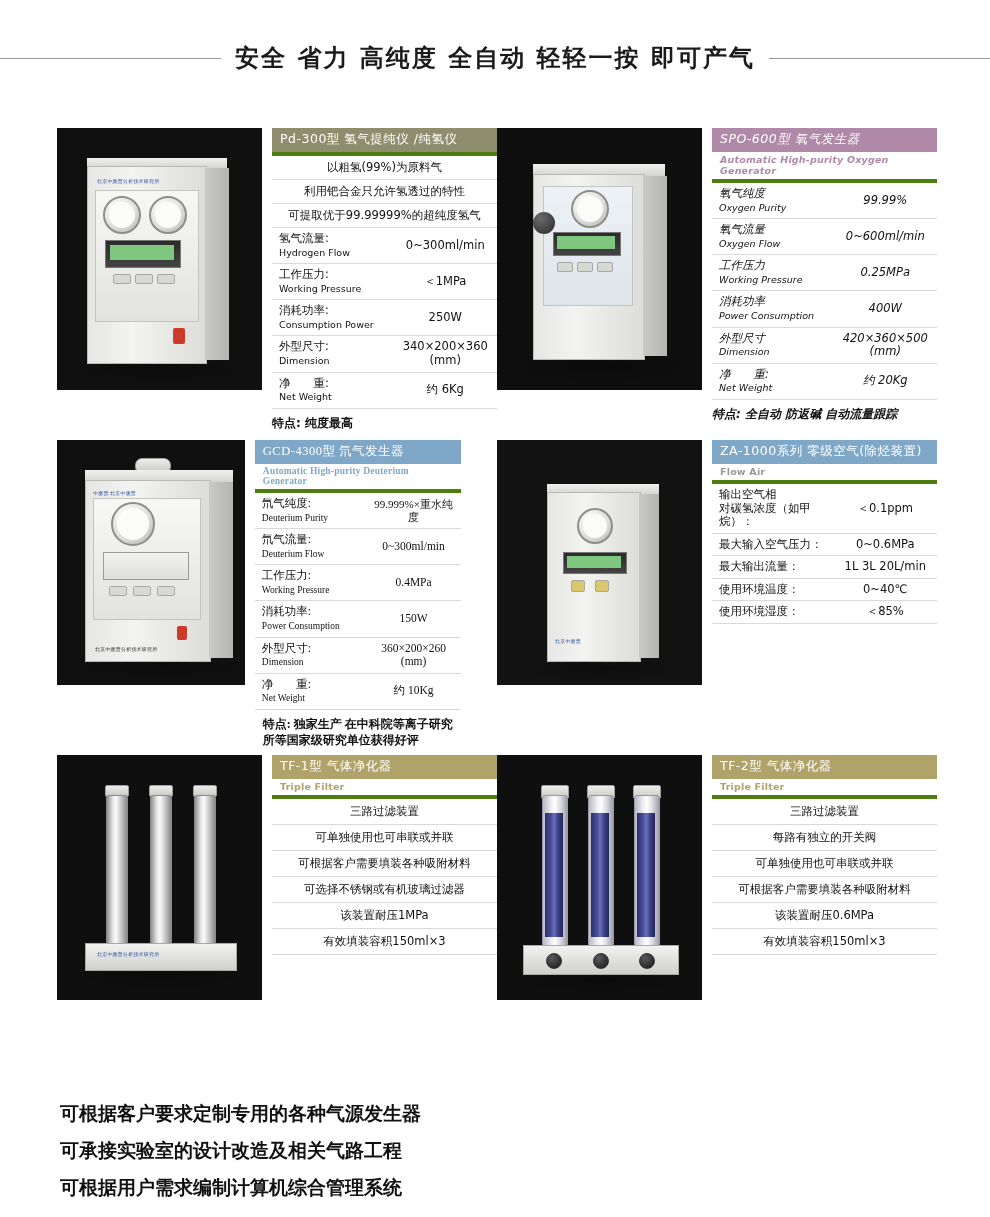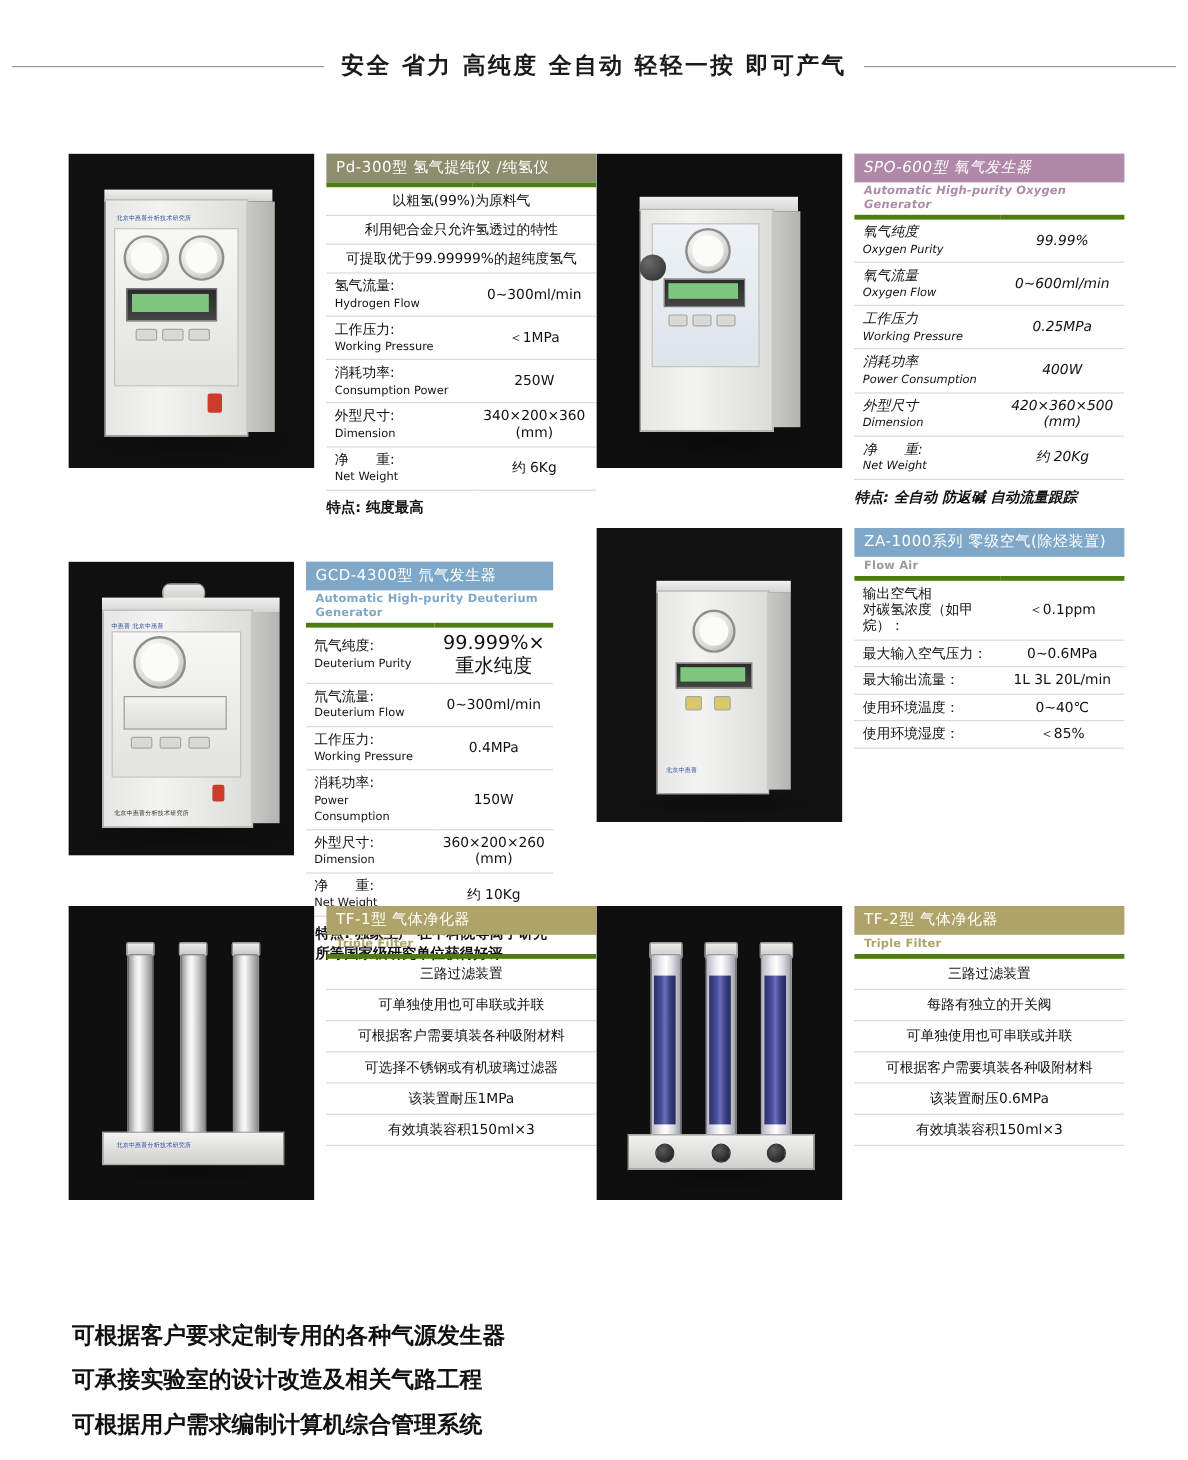--- a/index.html
+++ b/index.html
@@ -10,21 +10,21 @@
     color:#111;
     position:relative;
     overflow:hidden;
   }
   .headline{
     position:absolute;top:42px;left:0;width:990px;
     display:flex;align-items:center;justify-content:center;gap:14px;
   }
   .headline .rule{height:1px;background:#9a9a9a;flex:0 0 260px;}
   .headline .txt{
-    font-size:19px;letter-spacing:2px;color:#1a1a1a;white-space:nowrap;font-weight:600;
+    font-size:24px;letter-spacing:2px;color:#1a1a1a;white-space:nowrap;font-weight:600;
   }
   .panel{position:absolute;display:flex;}
   .photo{
     position:relative;overflow:hidden;background:#fff;
   }
   .spec{margin-left:10px;}
   .spec-hdr{
     padding:3px 8px 4px 8px;color:#ffffff;font-size:12.5px;letter-spacing:.5px;
   }
   .spec-sub{
@@ -181,21 +181,21 @@
       <tr>
         <td class="k"><span>净　　重:</span><br><span class="en">Net Weight</span></td>
         <td class="v">约 20Kg</td>
       </tr>
     </tbody>
       </table>
     <div class="note">特点: 全自动 防返碱 自动流量跟踪</div>
   </div>
 </div>
 
-<div class="panel" style="left:57px;top:468px;width:404px;">
+<div class="panel" style="left:57px;top:440px;width:404px;font-family:Liberation Serif, serif;">
   <div class="photo" style="width:205px;height:245px;">
     <div class="bg-dark" style="left:0;top:0;width:205px;height:245px;background:#101010;"></div>
     <div class="shadow" style="left:14px;top:212px;width:180px;height:28px;"></div>
     <div class="cap" style="left:78px;top:18px;width:34px;height:14px;border-radius:7px;"></div>
     <div class="cab-top" style="left:28px;top:30px;width:148px;height:12px;"></div>
     <div class="cab-body" style="left:28px;top:40px;width:124px;height:180px;"></div>
     <div class="cab-side" style="left:152px;top:42px;width:24px;height:176px;"></div>
     <div class="logo-strip" style="left:36px;top:50px;">中惠普 北京中惠普</div>
     <div class="panel-face" style="left:36px;top:58px;width:106px;height:120px;"></div>
     <div class="gauge" style="left:54px;top:62px;width:40px;height:40px;"></div>
@@ -207,21 +207,21 @@
     <div class="logo-strip" style="left:38px;top:206px;color:#2a2a2a;">北京中惠普分析技术研究所</div>
   </div>
 
   <div class="spec" style="width:225px;">
     <div class="spec-hdr" style="background:#7fa8c8;">GCD-4300型 氘气发生器</div>
     <div class="spec-sub" style="color:#7fa8c8;">Automatic High-purity Deuterium Generator</div>
     <table class="t">
       <tbody>
           <tr>
         <td class="k"><span>氘气纯度:</span><br><span class="en">Deuterium Purity</span></td>
-        <td class="v" style="font-size:16px">99.999%×重水纯度</td>
+        <td class="v" style="font-size:11px">99.999%×重水纯度</td>
       </tr>
       <tr>
         <td class="k"><span>氘气流量:</span><br><span class="en">Deuterium Flow</span></td>
         <td class="v">0~300ml/min</td>
       </tr>
       <tr>
         <td class="k"><span>工作压力:</span><br><span class="en">Working Pressure</span></td>
         <td class="v">0.4MPa</td>
       </tr>
       <tr>

